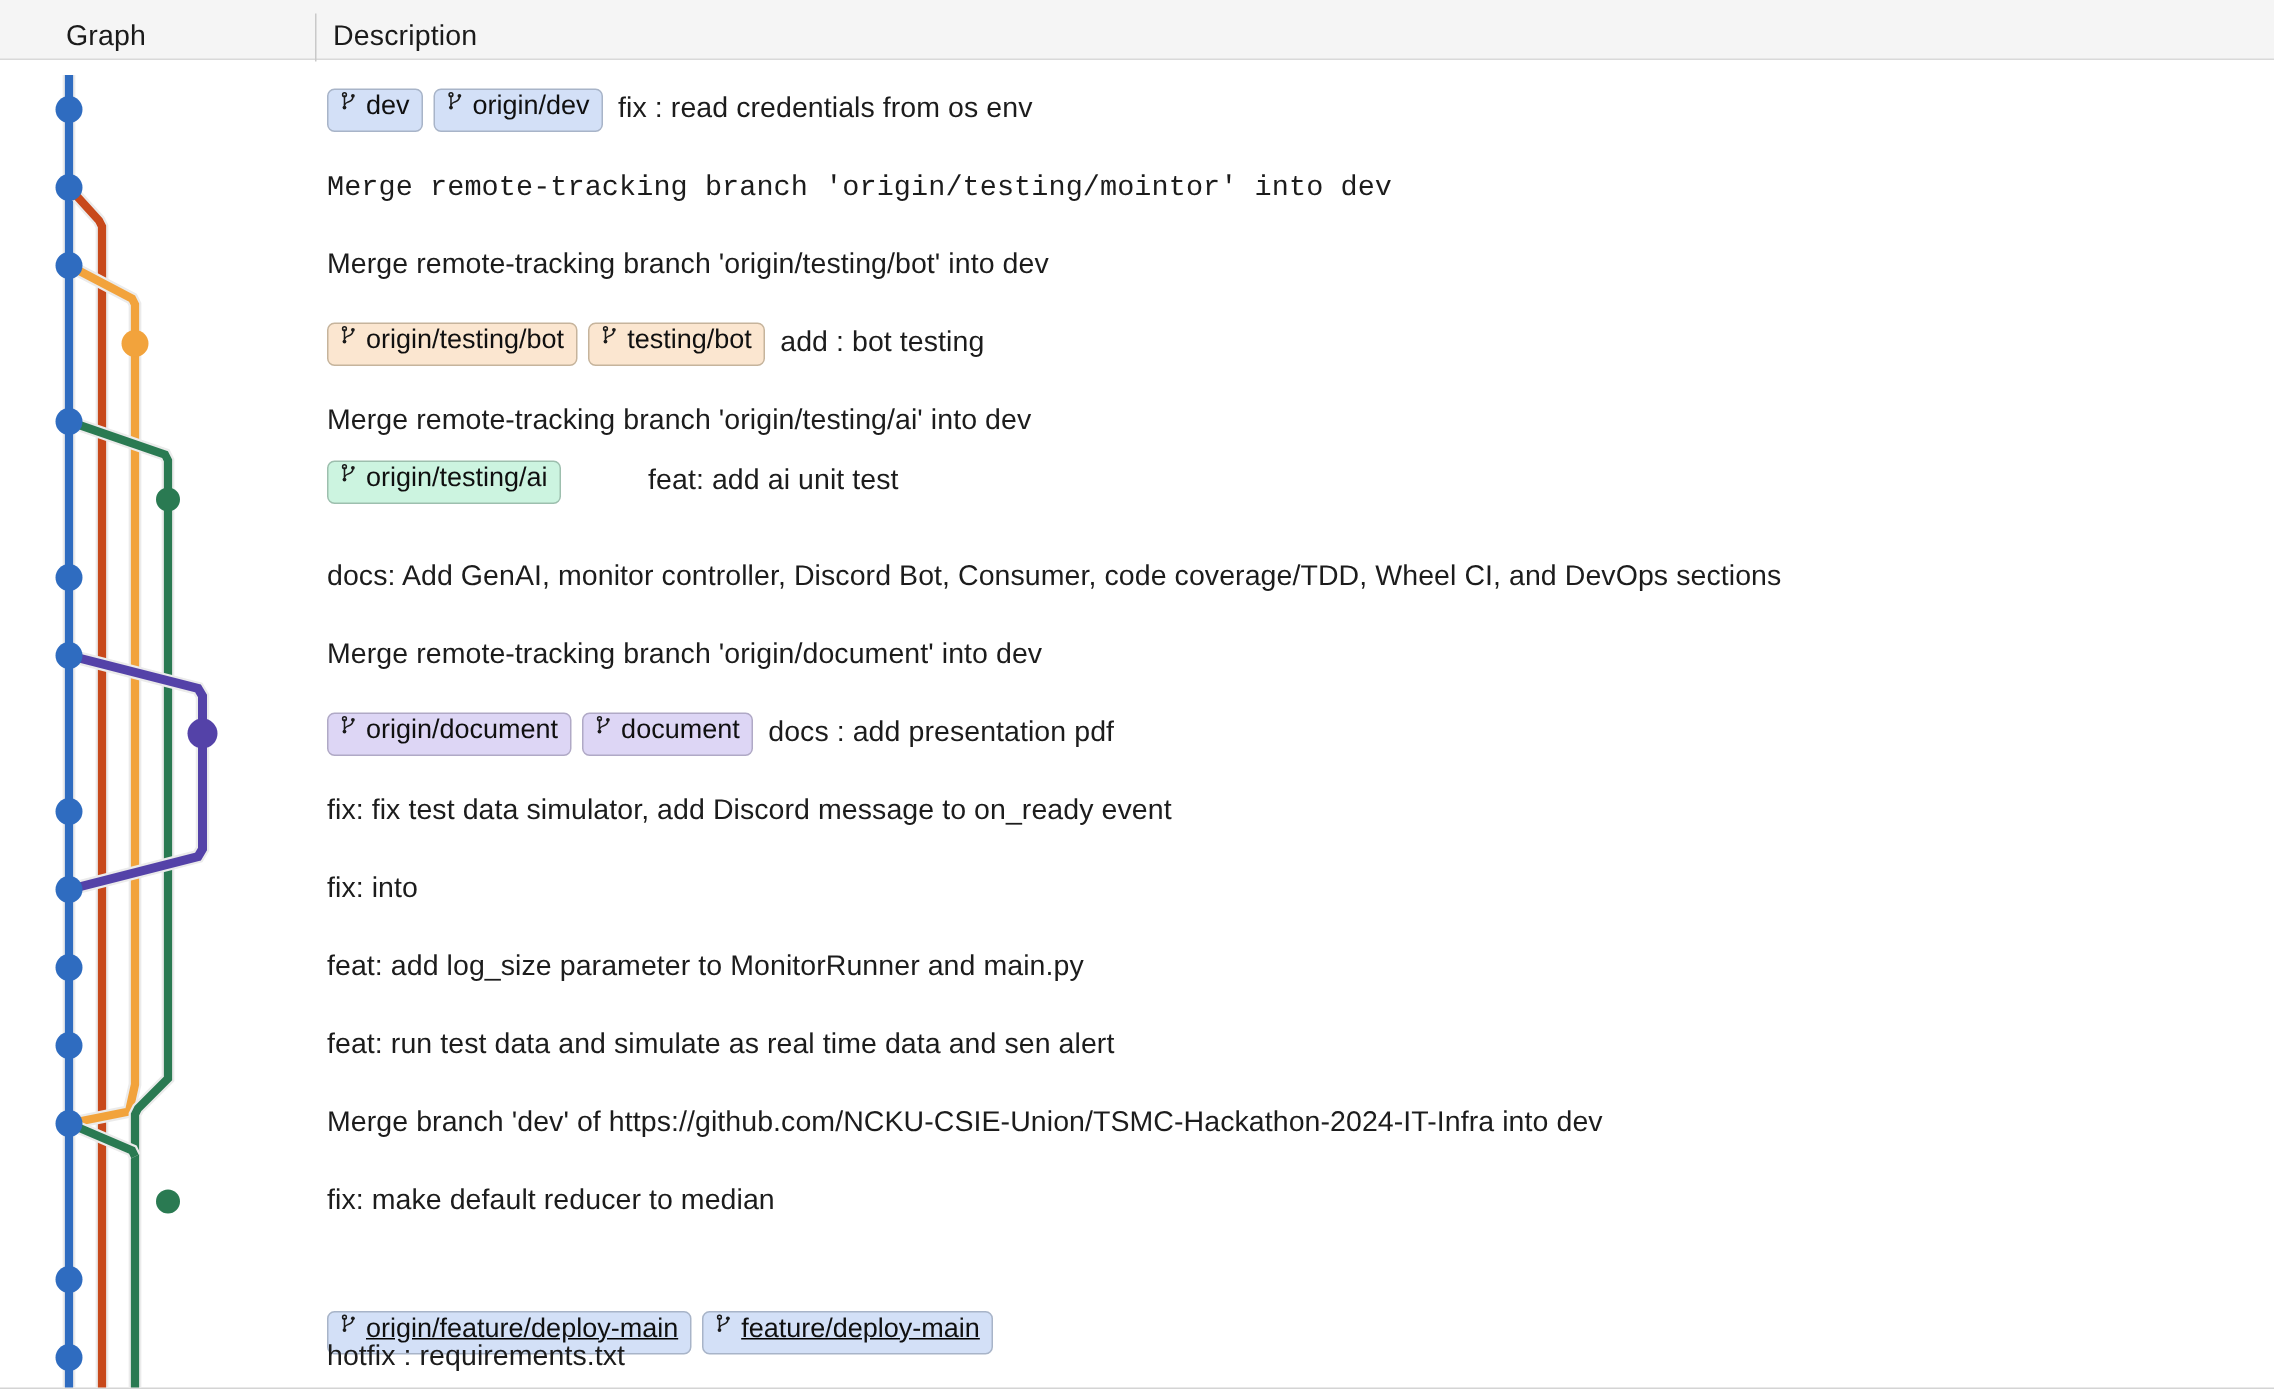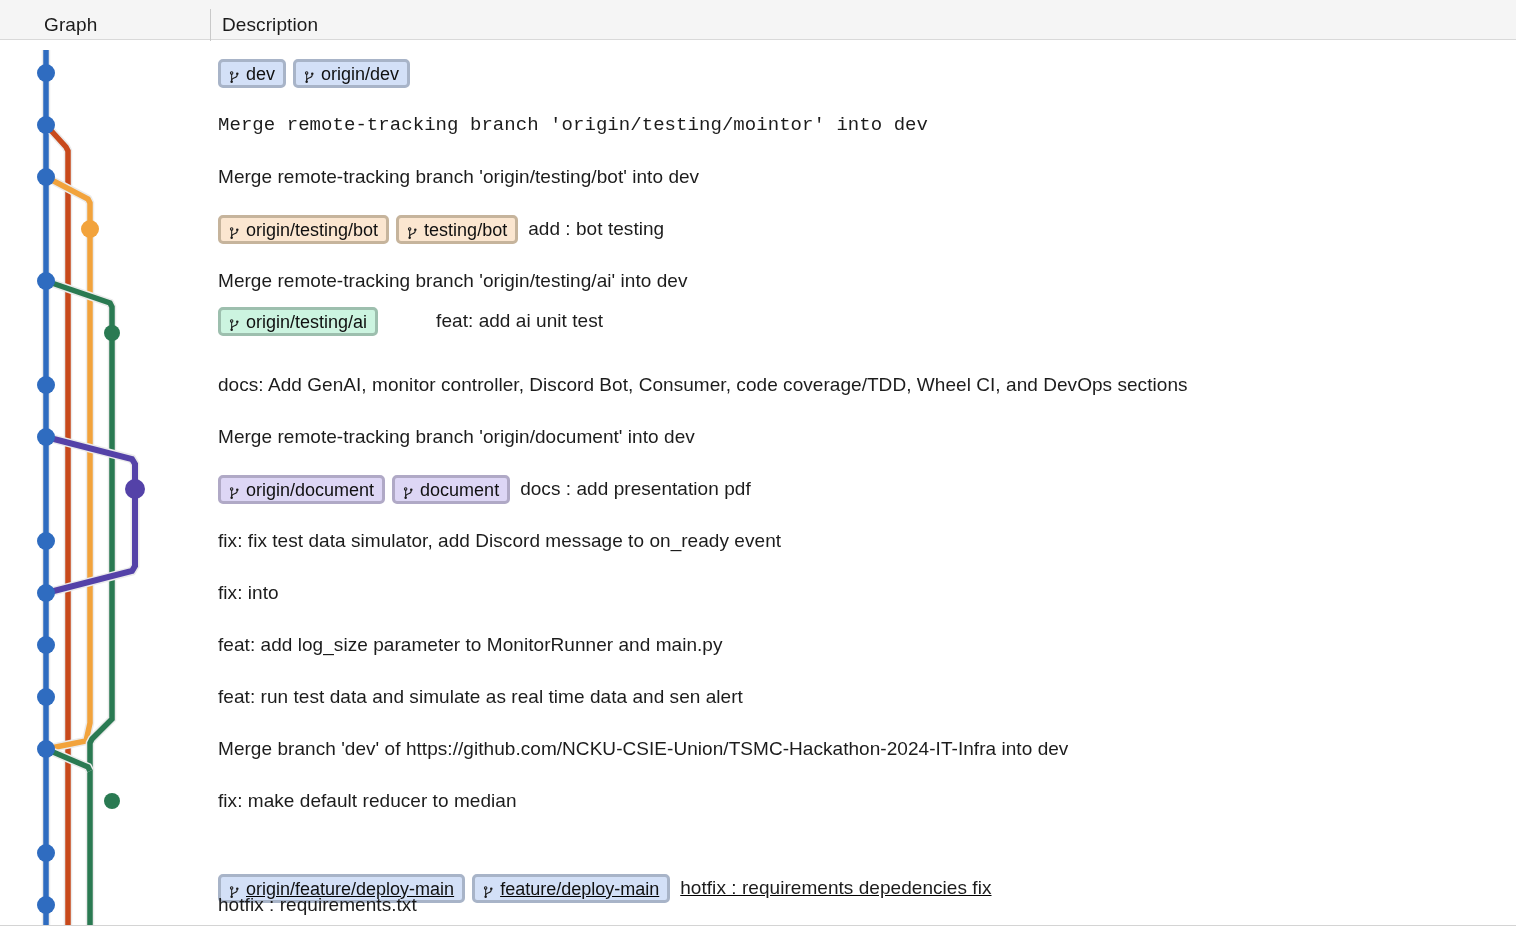--- a/index.html
+++ b/index.html
@@ -83,26 +83,26 @@
     letter-spacing: .05px;
   }
   .chips {
     display: flex;
     align-items: center;
     gap: 7px;
     margin-right: 10px;
   }
   .chip {
     display: inline-flex;
-    align-items: flex-end;
+    align-items: flex-start;
     gap: 5px;
     height: 29px;
     padding: 0 8px 0 7px;
     border-radius: 5px;
-    border: 3px solid #0f172a;
+    border: 1px solid #0f172a;
     font-size: 18px;
     color: #101010;
     white-space: nowrap;
     box-sizing: border-box;
   }
   .chip .bicon {
     display: inline-block;
     width: 13px;
     height: 15px;
     flex: none;
@@ -178,20 +178,21 @@
                   <path d="M4.5 3.6 v8.8"></path>
                   <path d="M11.4 4.6 c0 3.2 -2.4 3.4 -4.2 4.1 c-1.4 .55 -2.4 1.2 -2.7 2.4"></path>
                 </g>
                 <circle cx="4.5" cy="2.6" r="1.55" fill="none" stroke="#1b1b1b" stroke-width="1.25"></circle>
                 <circle cx="4.5" cy="13.2" r="1.55" fill="#1b1b1b"></circle>
                 <circle cx="11.4" cy="3.5" r="1.55" fill="#1b1b1b"></circle>
               </svg>
               <span>origin/dev</span>
             </span>
           </div>
+          <span class="msg">fix : read credentials from os env</span>
         </div>
         <div class="row" style="top: 49px; font-family: Liberation Mono, monospace;">
           <span class="msg">Merge remote-tracking branch 'origin/testing/mointor' into dev</span>
         </div>
         <div class="row" style="top: 101px;">
           <span class="msg">Merge remote-tracking branch 'origin/testing/bot' into dev</span>
         </div>
         <div class="row" style="top: 153px;">
           <div class="chips">
             <span class="chip orange">
@@ -314,21 +315,20 @@
                   <path d="M4.5 3.6 v8.8"></path>
                   <path d="M11.4 4.6 c0 3.2 -2.4 3.4 -4.2 4.1 c-1.4 .55 -2.4 1.2 -2.7 2.4"></path>
                 </g>
                 <circle cx="4.5" cy="2.6" r="1.55" fill="none" stroke="#1b1b1b" stroke-width="1.25"></circle>
                 <circle cx="4.5" cy="13.2" r="1.55" fill="#1b1b1b"></circle>
                 <circle cx="11.4" cy="3.5" r="1.55" fill="#1b1b1b"></circle>
               </svg>
               <span>feature/deploy-main</span>
             </span>
           </div>
-          <span class="msg">hotfix : requirements depedencies fix</span>
         </div>
         <div class="row" style="top: 829px;">
           <span class="msg">hotfix : requirements.txt</span>
         </div>
       </div>
 
   </div>
 </div>
 
 </body></html>

